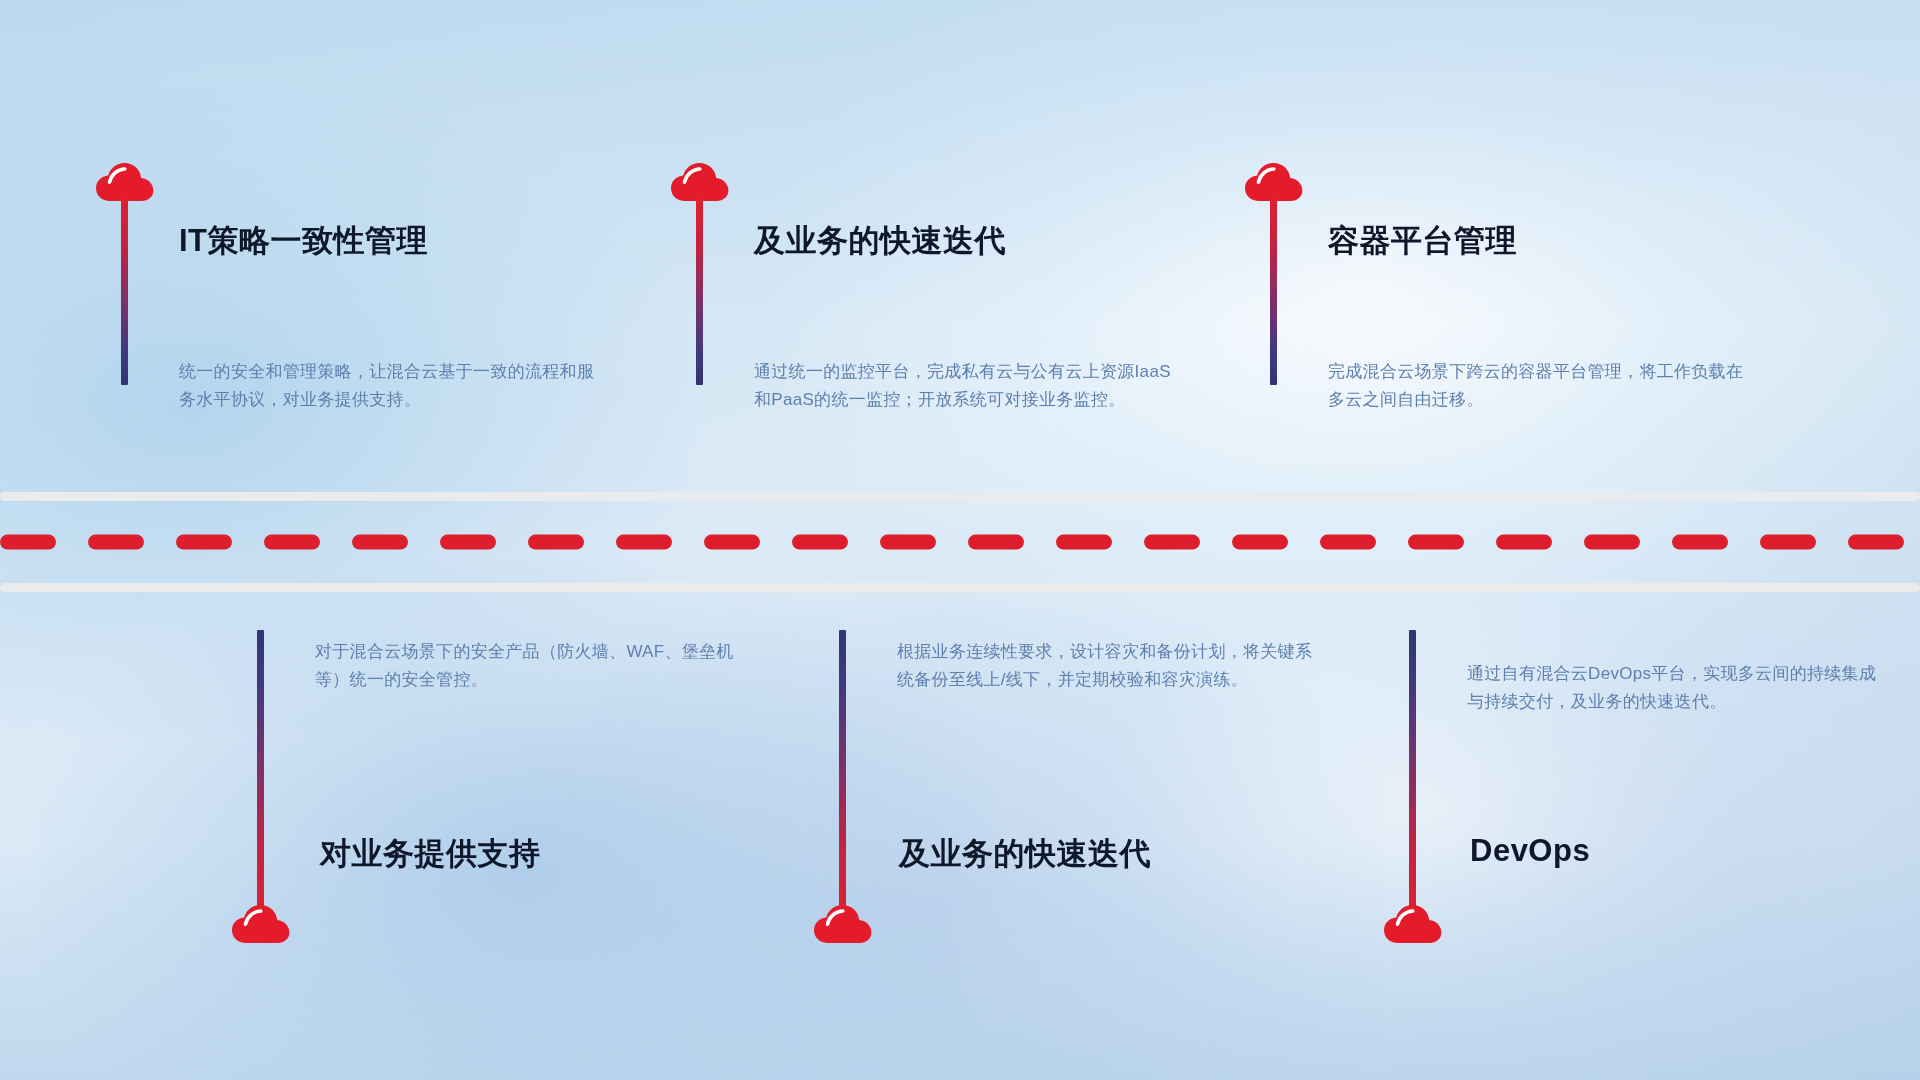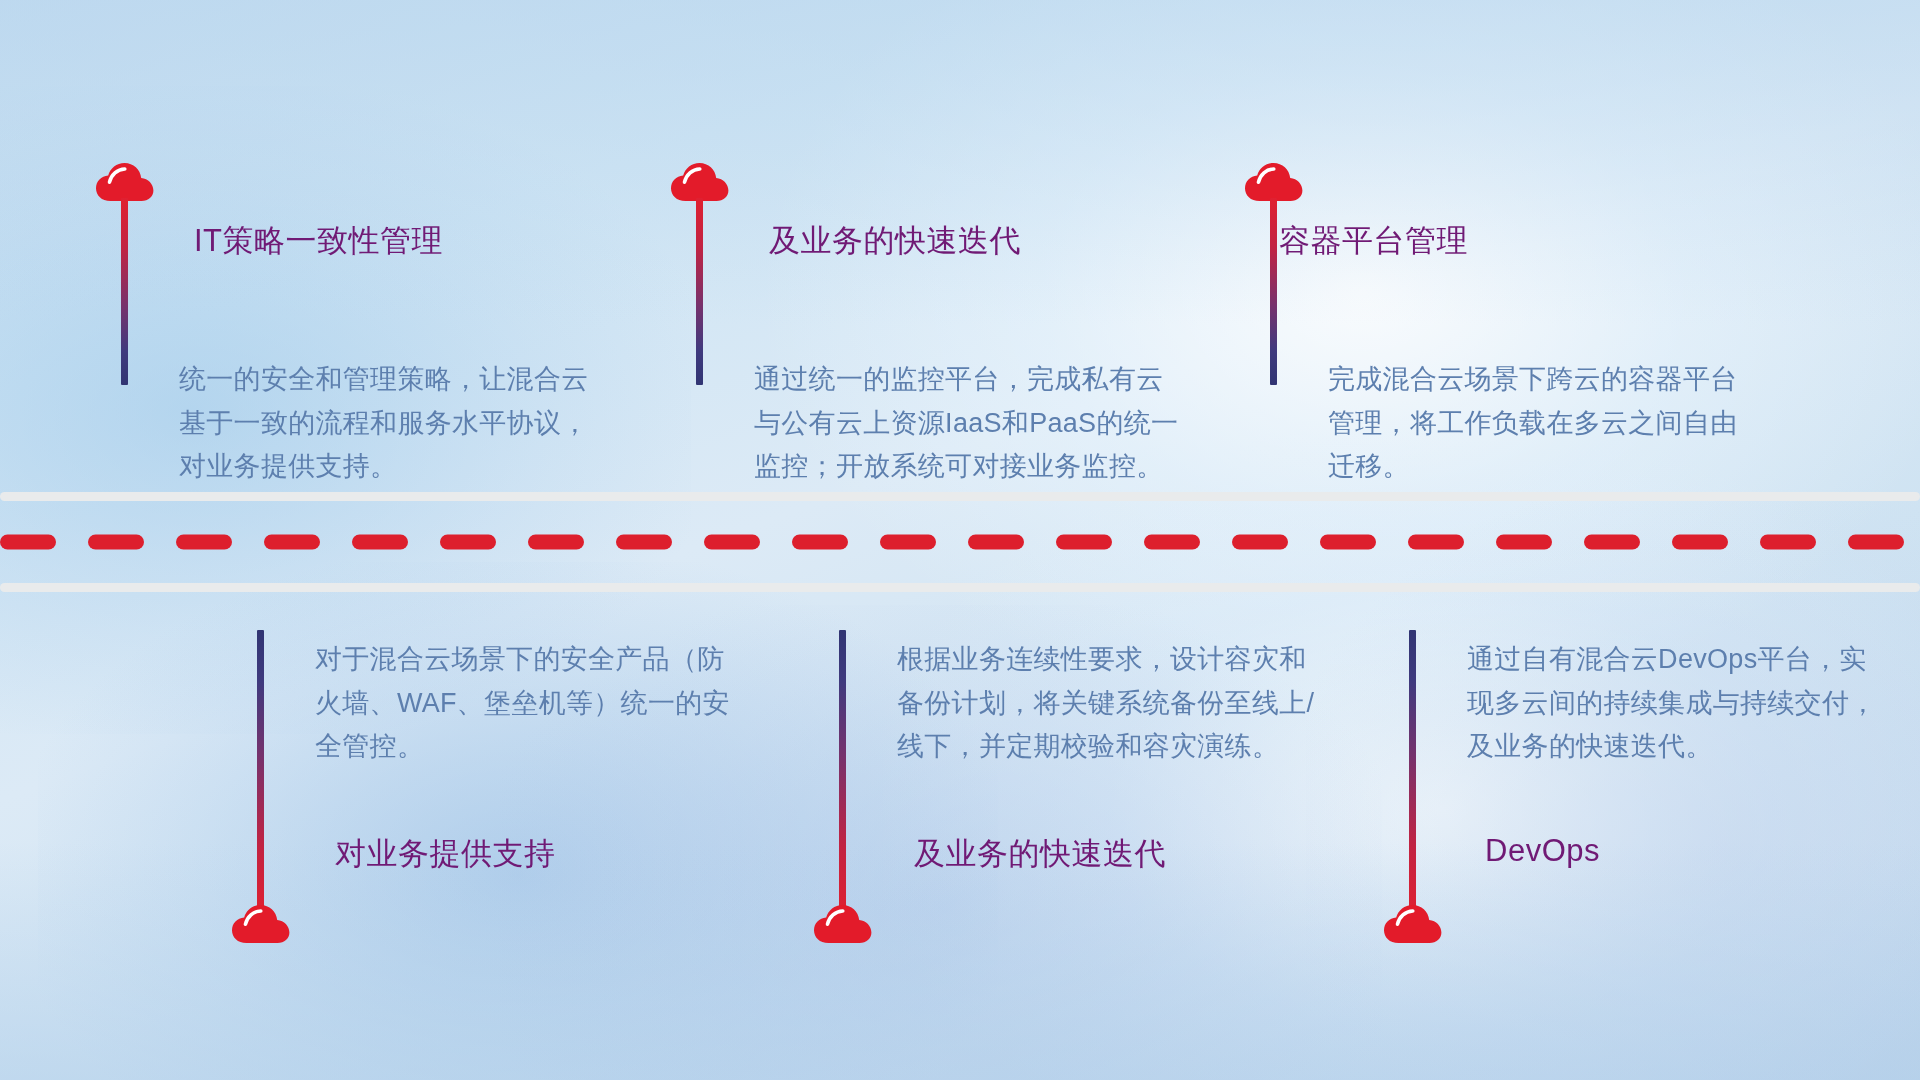--- a/index.html
+++ b/index.html
@@ -76,26 +76,26 @@
   .cloud svg { display:block; width:100%; height:100%; }
 
   .stem {
     position:absolute; width:7px; border-radius:1px;
   }
   .stem-down { background:linear-gradient(180deg,#e02030 0%,#c22342 26%,#76326d 58%,#3f3a7e 82%,#313573 100%); }
   .stem-up   { background:linear-gradient(180deg,#313573 0%,#3f3a7e 18%,#76326d 44%,#c22342 76%,#e02030 100%); }
 
   .card-title {
     position:absolute;
-    font-size:31px; font-weight:normal; color:#701a75;
-    letter-spacing:.5px; white-space:nowrap;margin-left:15px;
+    font-size:31px; font-weight:bold; color:#0f172a;
+    letter-spacing:.5px; white-space:nowrap;
   }
   .card-body {
     position:absolute;
-    font-size:27px; line-height:1.62;
+    font-size:17px; line-height:1.62;
     color:#5d7fae; letter-spacing:.3px;
   }
 </style>
 </head>
 <body>
 
 <div id="bg">
   <div class="bg-base"></div>
   <div class="bg-glow-c"></div>
   <div class="bg-glow-a"></div>
@@ -161,21 +161,21 @@
 </div>
 
 <div class="card" style="left:0;top:0;">
   <div class="cloud" style="left:1244px;top:160px;">
     <svg viewBox="0 0 60 44" xmlns="http://www.w3.org/2000/svg">
       <path d="M15.5 41 C6.6 41 1 35.4 1 28.2 C1 21.4 6.2 16.1 13.2 15.6 C15.1 8.3 21.6 3 29.6 3 C38.3 3 45.4 9.6 46.2 18 C53.2 18.6 58.4 24.1 58.4 30.6 C58.4 36.9 53.3 41 46.5 41 Z" fill="#e31b2a"></path>
       <path d="M14.5 22.2 C16.2 14.6 22.3 9.2 29.8 9.0" fill="none" stroke="#ffffff" stroke-width="3.6" stroke-linecap="round"></path>
     </svg>
   </div>
   <div class="stem stem-down" style="left:1270px;top:198px;height:187px;"></div>
-  <div class="card-title" style="left:1264px;top:220px;">容器平台管理</div>
+  <div class="card-title" style="left:1328px;top:220px;">容器平台管理</div>
   <div class="card-body" style="left:1328px;top:358px;width:422px;">完成混合云场景下跨云的容器平台管理，将工作负载在多云之间自由迁移。</div>
 </div>
 
 <div class="card" style="left:0;top:0;">
   <div class="card-body" style="left:315px;top:638px;width:420px;">对于混合云场景下的安全产品（防火墙、WAF、堡垒机等）统一的安全管控。</div>
   <div class="stem stem-up" style="left:257px;top:630px;height:285px;"></div>
   <div class="card-title" style="left:320px;top:833px;">对业务提供支持</div>
   <div class="cloud" style="left:231px;top:902px;">
     <svg viewBox="0 0 60 44" xmlns="http://www.w3.org/2000/svg">
       <path d="M15.5 41 C6.6 41 1 35.4 1 28.2 C1 21.4 6.2 16.1 13.2 15.6 C15.1 8.3 21.6 3 29.6 3 C38.3 3 45.4 9.6 46.2 18 C53.2 18.6 58.4 24.1 58.4 30.6 C58.4 36.9 53.3 41 46.5 41 Z" fill="#e31b2a"></path>
@@ -190,21 +190,21 @@
   <div class="card-title" style="left:899px;top:833px;">及业务的快速迭代</div>
   <div class="cloud" style="left:813px;top:902px;">
     <svg viewBox="0 0 60 44" xmlns="http://www.w3.org/2000/svg">
       <path d="M15.5 41 C6.6 41 1 35.4 1 28.2 C1 21.4 6.2 16.1 13.2 15.6 C15.1 8.3 21.6 3 29.6 3 C38.3 3 45.4 9.6 46.2 18 C53.2 18.6 58.4 24.1 58.4 30.6 C58.4 36.9 53.3 41 46.5 41 Z" fill="#e31b2a"></path>
       <path d="M14.5 22.2 C16.2 14.6 22.3 9.2 29.8 9.0" fill="none" stroke="#ffffff" stroke-width="3.6" stroke-linecap="round"></path>
     </svg>
   </div>
 </div>
 
 <div class="card" style="left:0;top:0;">
-  <div class="card-body" style="left:1467px;top:638px;width:420px;">通过自有混合云DevOps平台，实现多云间的持续集成与持续交付，及业务的快速迭代。</div>
+  <div class="card-body" style="left:1467px;top:660px;width:420px;">通过自有混合云DevOps平台，实现多云间的持续集成与持续交付，及业务的快速迭代。</div>
   <div class="stem stem-up" style="left:1409px;top:630px;height:285px;"></div>
   <div class="card-title" style="left:1470px;top:833px;">DevOps</div>
   <div class="cloud" style="left:1383px;top:902px;">
     <svg viewBox="0 0 60 44" xmlns="http://www.w3.org/2000/svg">
       <path d="M15.5 41 C6.6 41 1 35.4 1 28.2 C1 21.4 6.2 16.1 13.2 15.6 C15.1 8.3 21.6 3 29.6 3 C38.3 3 45.4 9.6 46.2 18 C53.2 18.6 58.4 24.1 58.4 30.6 C58.4 36.9 53.3 41 46.5 41 Z" fill="#e31b2a"></path>
       <path d="M14.5 22.2 C16.2 14.6 22.3 9.2 29.8 9.0" fill="none" stroke="#ffffff" stroke-width="3.6" stroke-linecap="round"></path>
     </svg>
   </div>
 </div>
 

